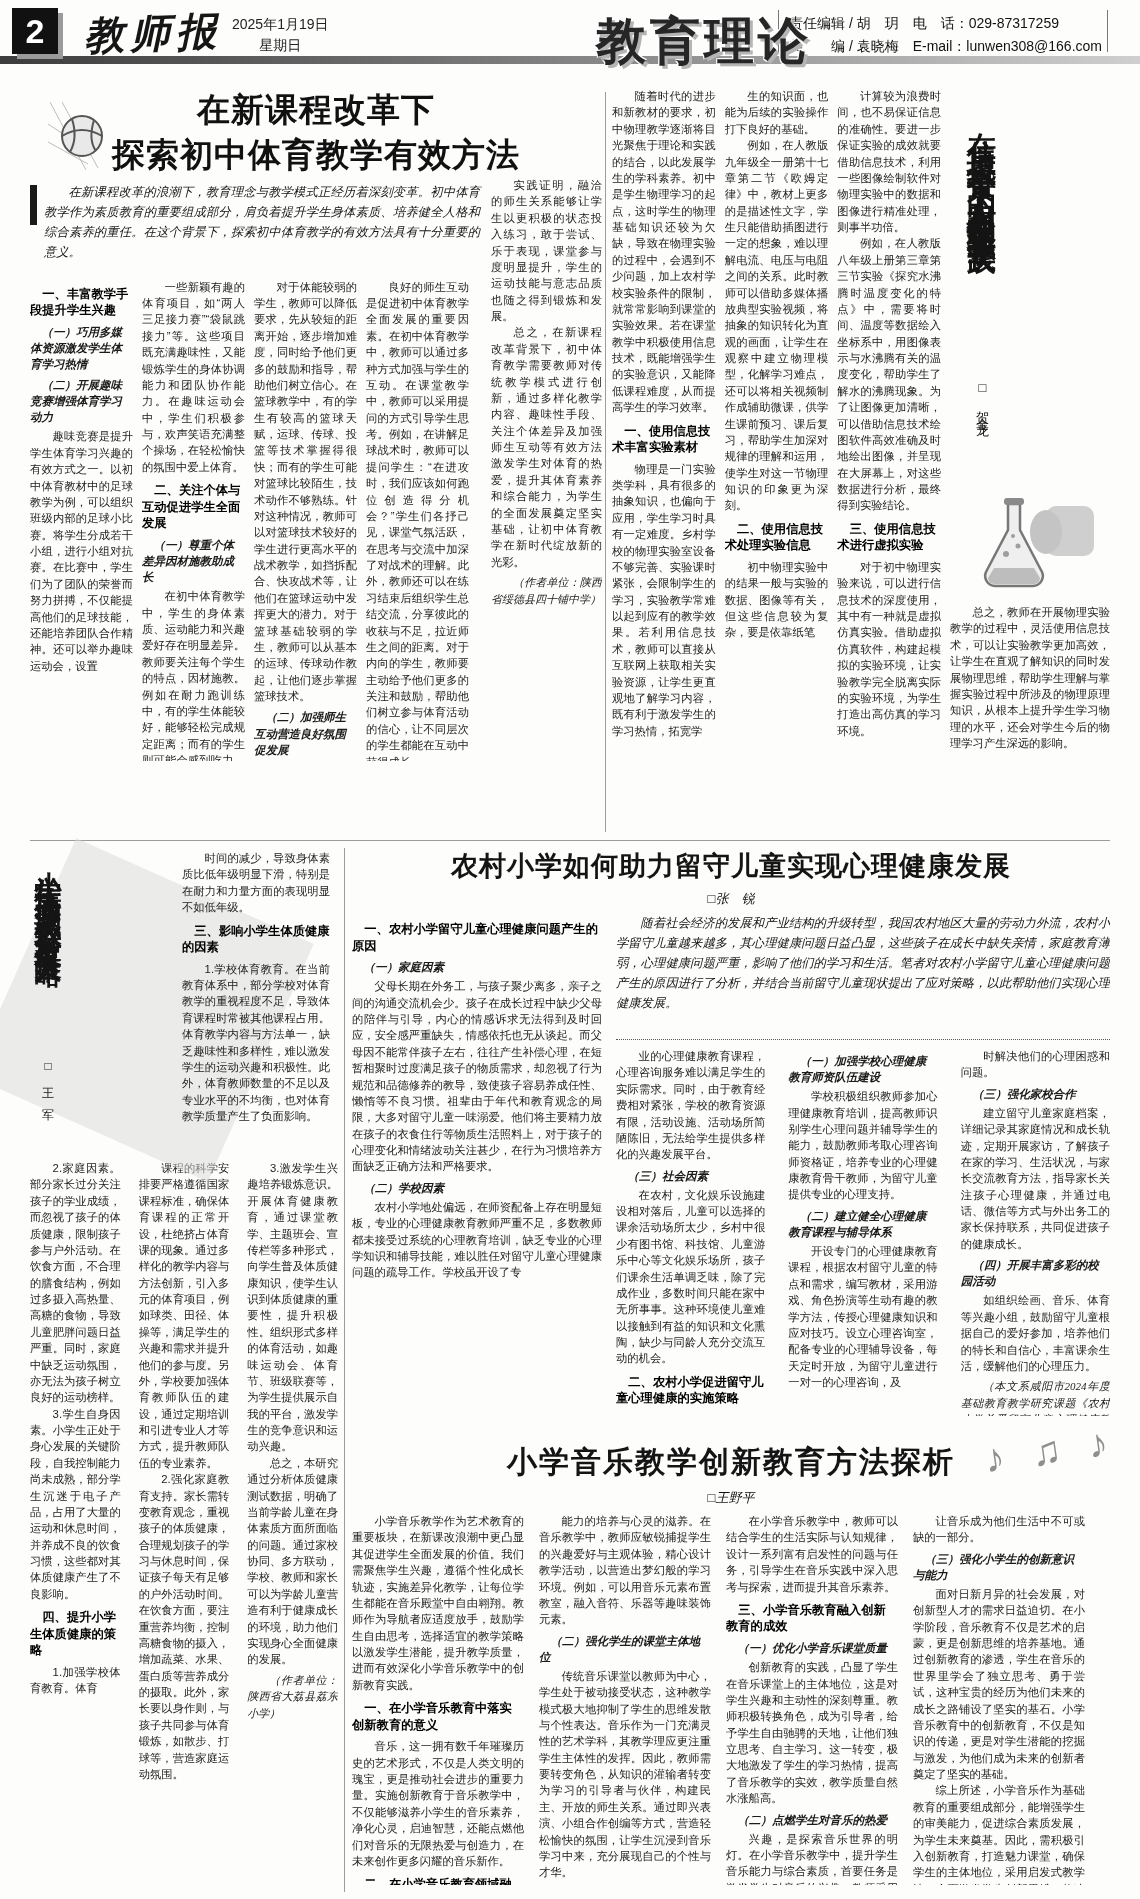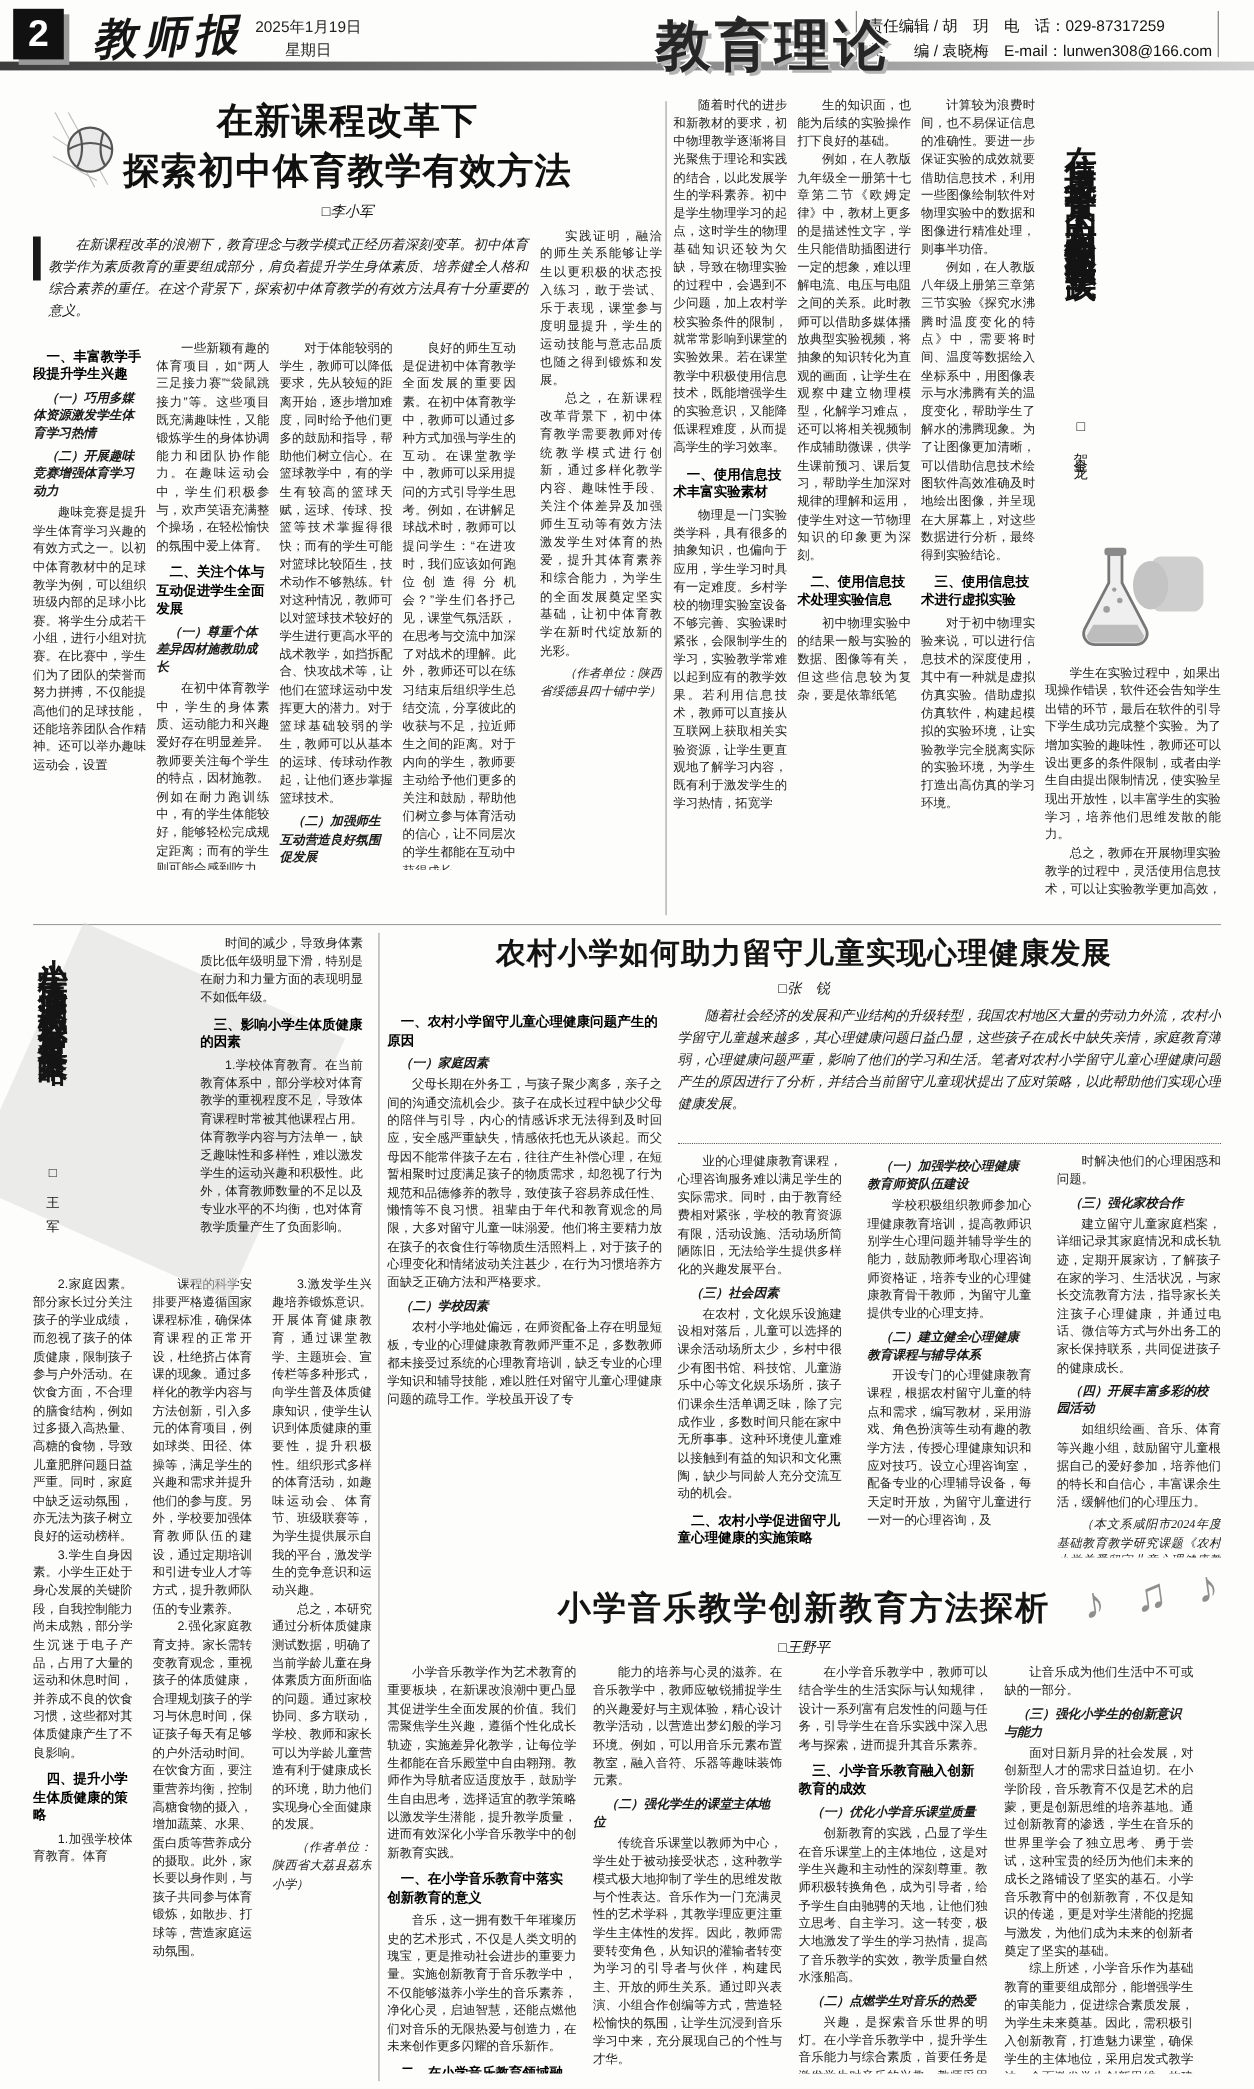--- a/index.html
+++ b/index.html
@@ -113,21 +113,20 @@
         <circle cx="34" cy="34" r="20" fill="#e9e9e9" stroke="#555" stroke-width="2"></circle>
         <path d="M14 34 Q34 22 54 34" fill="none" stroke="#555" stroke-width="2"></path>
         <path d="M24 17 Q30 36 22 50" fill="none" stroke="#555" stroke-width="2"></path>
         <path d="M46 18 Q40 38 48 49" fill="none" stroke="#555" stroke-width="2"></path>
       </svg>
     </span>
     <div class="sports-title">
       <div>在新课程改革下</div>
       <div>探索初中体育教学有效方法</div>
     </div>
-    <div class="byline">□李小军</div>
     <div class="sports-body">
       <div class="sports-left">
         <div class="leadwrap">
           <div class="leadbar"></div>
           <div class="k-lead">在新课程改革的浪潮下，教育理念与教学模式正经历着深刻变革。初中体育教学作为素质教育的重要组成部分，肩负着提升学生身体素质、培养健全人格和综合素养的重任。在这个背景下，探索初中体育教学的有效方法具有十分重要的意义。</div>
         </div>
         <div class="colrow" style="gap:9px;height:482px;">
           <div class="col" style="width:103px;height:482px;">
               <div class="blk k-h">一、丰富教学手段提升学生兴趣</div>
               <div class="blk k-sub">（一）巧用多媒体资源激发学生体育学习热情</div>
@@ -188,21 +187,20 @@
             <ellipse cx="96" cy="36" rx="16" ry="22" fill="#c4c4c4"></ellipse>
             <path d="M58 8 L70 8 L70 34 L92 76 A10 10 0 0 1 83 90 L45 90 A10 10 0 0 1 36 76 L58 34 Z" fill="#efefef" stroke="#777" stroke-width="2.5"></path>
             <path d="M44 72 L84 72 L90 82 A6 6 0 0 1 84 88 L44 88 A6 6 0 0 1 38 82 Z" fill="#bdbdbd"></path>
             <circle cx="56" cy="58" r="3" fill="#9e9e9e"></circle>
               <circle cx="68" cy="50" r="2.5" fill="#9e9e9e"></circle>
             <circle cx="63" cy="40" r="2" fill="#9e9e9e"></circle>
             <rect x="54" y="2" width="20" height="7" rx="3" fill="#8a8a8a"></rect>
           </svg>
         </span>
         <div class="col" style="width:160px;height:214px;">
-            <div class="blk k-p">学生在实验过程中，如果出现操作错误，软件还会告知学生出错的环节，最后在软件的引导下学生成功完成整个实验。为了增加实验的趣味性，教师还可以设出更多的条件限制，或者由学生自由提出限制情况，使实验呈现出开放性，以丰富学生的实验学习，培养他们思维发散的能力。</div>
             <div class="blk k-p">总之，教师在开展物理实验教学的过程中，灵活使用信息技术，可以让实验教学更加高效，让学生在直观了解知识的同时发展物理思维，帮助学生理解与掌握实验过程中所涉及的物理原理知识，从根本上提升学生学习物理的水平，还会对学生今后的物理学习产生深远的影响。</div>
           </div>
       </div>
     </div>
   </div>
 
   <div class="fitness">
     <div class="fit-top">
       <div class="fit-mark"></div>
       <div class="vtitle-fit" style="width:142px;">

